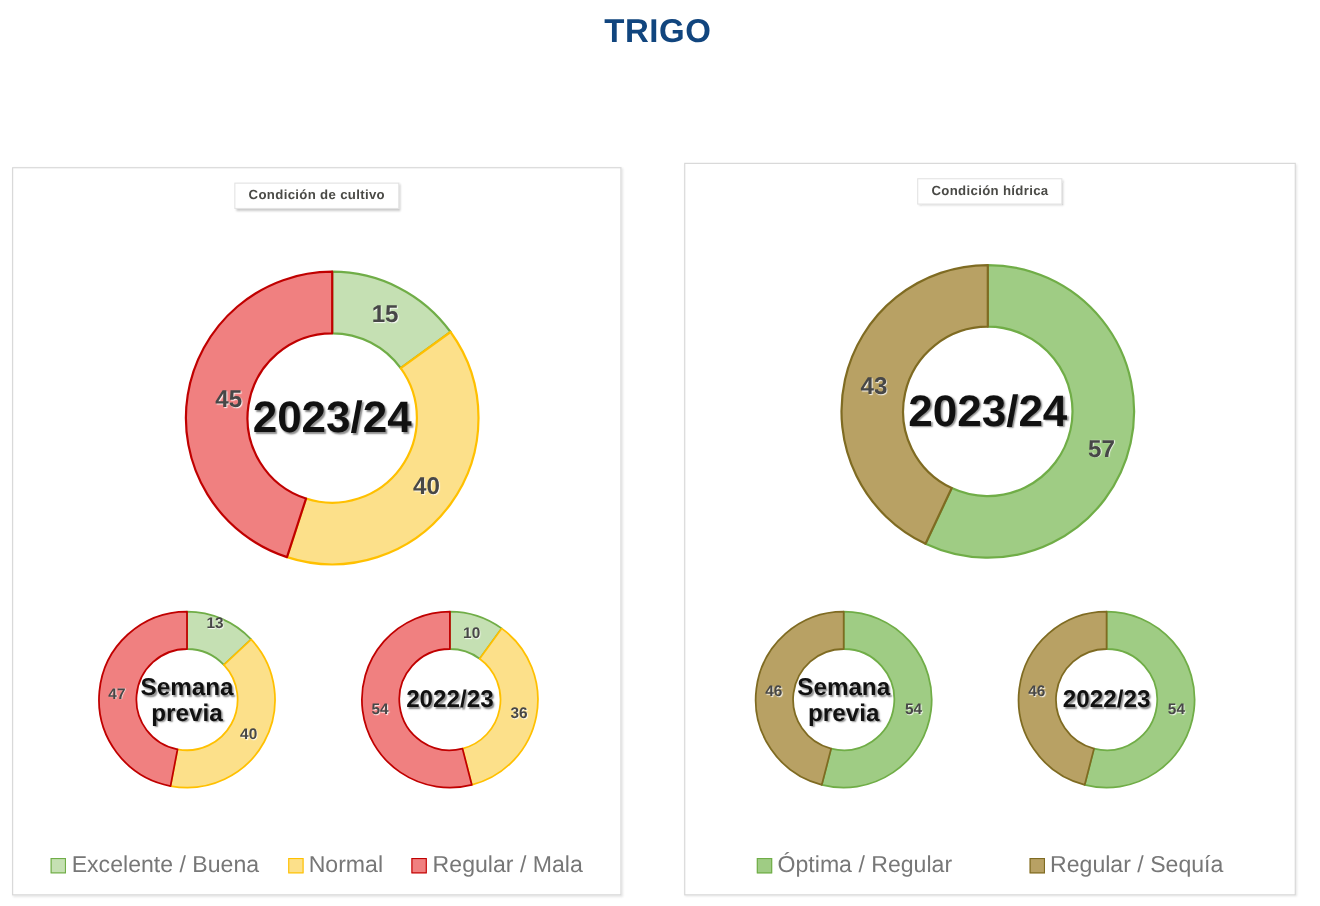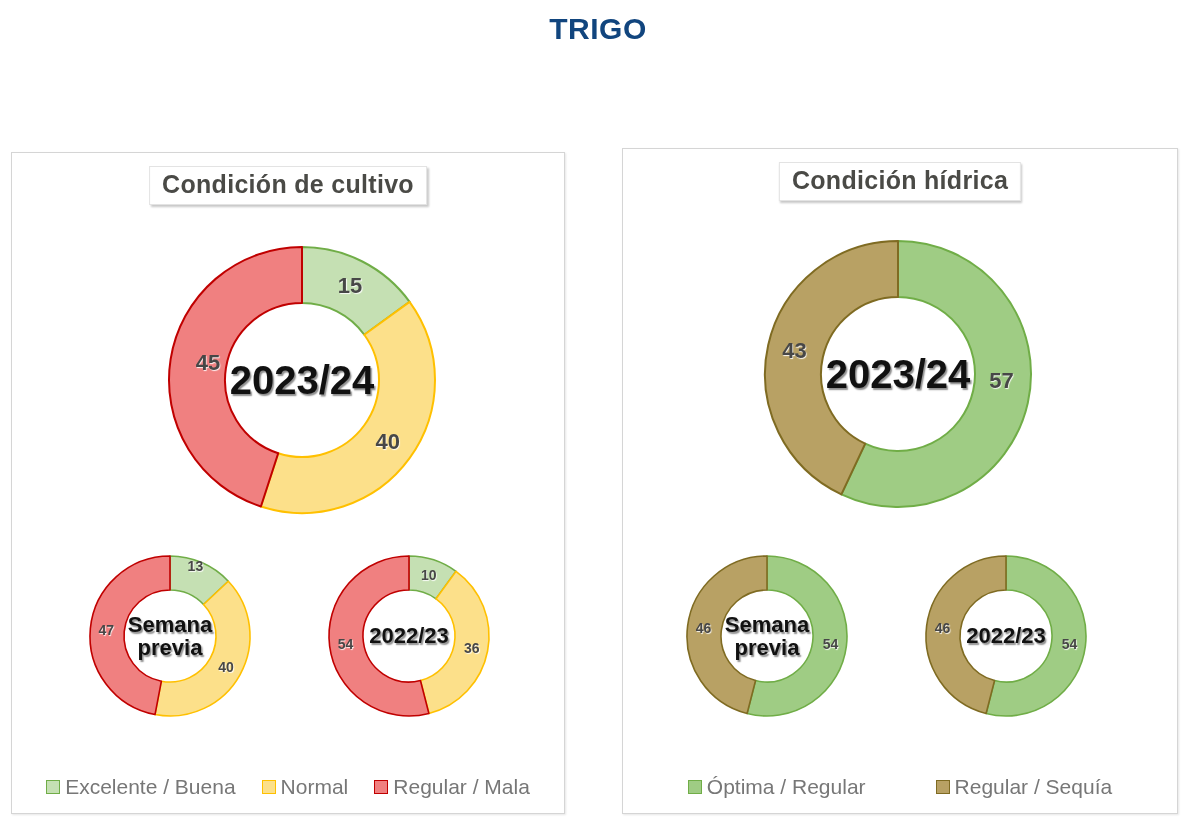--- a/index.html
+++ b/index.html
@@ -33,21 +33,21 @@
 
   .panel-header {
     position: absolute;
     top: 13px;
     left: 50%;
     transform: translateX(-50%);
     background: #ffffff;
     border: 1px solid #e3e3e3;
     box-shadow: 1.5px 1.5px 2px rgba(0,0,0,0.22);
     padding: 3px 12px 5px 12px;
-    font-size: 25px;
+    font-size: 12px;
     font-weight: bold;
     color: #4a4a46;
     white-space: nowrap;
     letter-spacing: 0.3px;
   }
 
   .donut { position: absolute; }
   .donut svg { display: block; overflow: visible; }
 
   .donut-center {
@@ -171,21 +171,21 @@
   </div>
 
   <div class="panel" id="panel-right">
     <div class="panel-header">Condición hídrica</div>
     <div class="charts-host">
         <div class="donut donut-big" style="left: 139px; top: 89px; width: 272px; height: 272px;">
           <svg width="272" height="272" viewBox="0 0 272 272">
             <path d="M 136 3 A 133 133 0 1 1 79.37135422184538 256.3419979779806 L 103.21499454948943 205.67168303988353 A 77 77 0 1 0 136 59 Z" fill="#9FCC84" stroke="#70AD47" stroke-width="2" stroke-linejoin="round"></path>
             <path d="M 79.37135422184538 256.3419979779806 A 133 133 0 0 1 135.99999999999997 3 L 136 59 A 77 77 0 0 0 103.21499454948943 205.67168303988353 Z" fill="#B8A164" stroke="#7F6B22" stroke-width="2" stroke-linejoin="round"></path>
           </svg>
-          <div class="slice-label" style="left: 239.447px; top: 143px;">57</div>
+          <div class="slice-label" style="left: 239.447px; top: 170px;">57</div>
           <div class="slice-label" style="left: 32.5528px; top: 112.877px; text-align: right;">43</div>
           <div class="donut-center">
             <span>2023/24</span>
           </div>
         </div>
         <div class="donut donut-small" style="left: 61px; top: 404px; width: 166px; height: 166px;">
           <svg width="166" height="166" viewBox="0 0 166 166">
             <path d="M 83 3 A 80 80 0 1 1 63.10480902681161 160.4866528902905 L 71.56026519041667 127.55482541191702 A 46 46 0 1 0 83 37 Z" fill="#9FCC84" stroke="#70AD47" stroke-width="1.6" stroke-linejoin="round"></path>
             <path d="M 63.10480902681161 160.4866528902905 A 80 80 0 0 1 82.99999999999999 3 L 82.99999999999999 37 A 46 46 0 0 0 71.56026519041667 127.55482541191702 Z" fill="#B8A164" stroke="#7F6B22" stroke-width="1.6" stroke-linejoin="round"></path>
           </svg>

